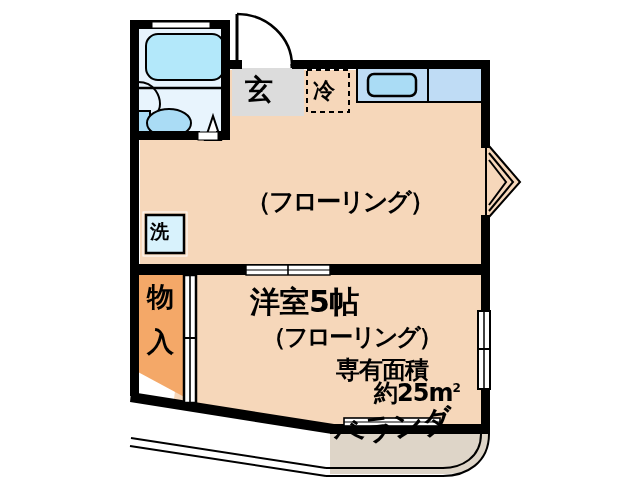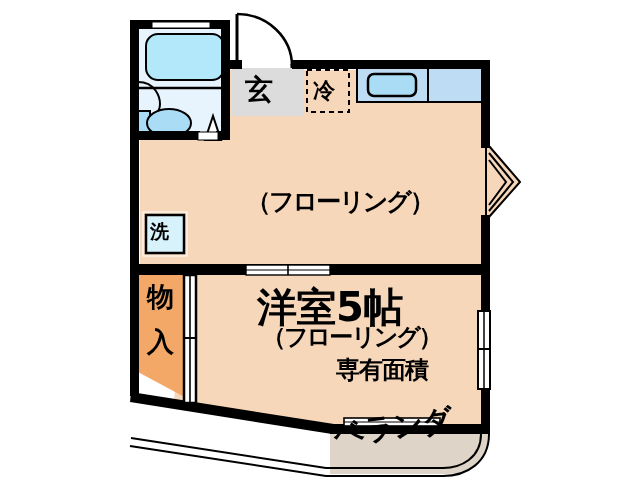--- a/index.html
+++ b/index.html
@@ -28,21 +28,21 @@
     position: absolute;
     font-family: "DejaVu Sans", "Liberation Sans", sans-serif;
     color: #000000;
     white-space: nowrap;
     line-height: 1.0;
     font-weight: 700;
     letter-spacing: -0.5px;
   }
   .lbl-dk-main { font-size: 34px; left: 268px; top: 148px; }
   .lbl-dk-sub  { font-size: 25px; left: 246px; top: 189px; letter-spacing: -2px; }
-  .lbl-yo-main { font-size: 40px; left: 257px; top: 287px; }
+  .lbl-yo-main { font-size: 30px; left: 250px; top: 287px; }
   .lbl-yo-sub  { font-size: 24px; left: 262px; top: 325px; letter-spacing: -2px; }
   .lbl-area1   { font-size: 24px; left: 336px; top: 358px; letter-spacing: -1px; }
   .lbl-area2   { font-size: 24px; left: 374px; top: 381px; letter-spacing: -1px; }
   .lbl-area2 .sup { font-size: 12px; vertical-align: super; letter-spacing: 0; }
   .lbl-gen     { font-size: 28px; left: 245px; top: 76px; }
   .lbl-rei     { font-size: 22px; left: 313px; top: 80px; }
   .lbl-sen     { font-size: 19px; left: 150px; top: 222px; }
   .lbl-mono    { font-size: 27px; left: 147px; top: 283px; }
   .lbl-iri     { font-size: 27px; left: 147px; top: 328px; }
   .lbl-veranda {
@@ -203,20 +203,21 @@
     </g>
 
   </svg>
 
   <div class="lbl lbl-dk-sub">（フローリング）</div>
 
   <div class="lbl lbl-yo-main">洋室5帖</div>
   <div class="lbl lbl-yo-sub">（フローリング）</div>
 
   <div class="lbl lbl-area1">専有面積</div>
+  <div class="lbl lbl-area2"><span>約25m</span><span class="sup">2</span></div>
 
   <div class="lbl lbl-gen">玄</div>
   <div class="lbl lbl-rei">冷</div>
   <div class="lbl lbl-sen">洗</div>
 
   <div class="lbl lbl-mono">物</div>
   <div class="lbl lbl-iri">入</div>
 
   <div class="lbl lbl-veranda">ベランダ</div>
 

